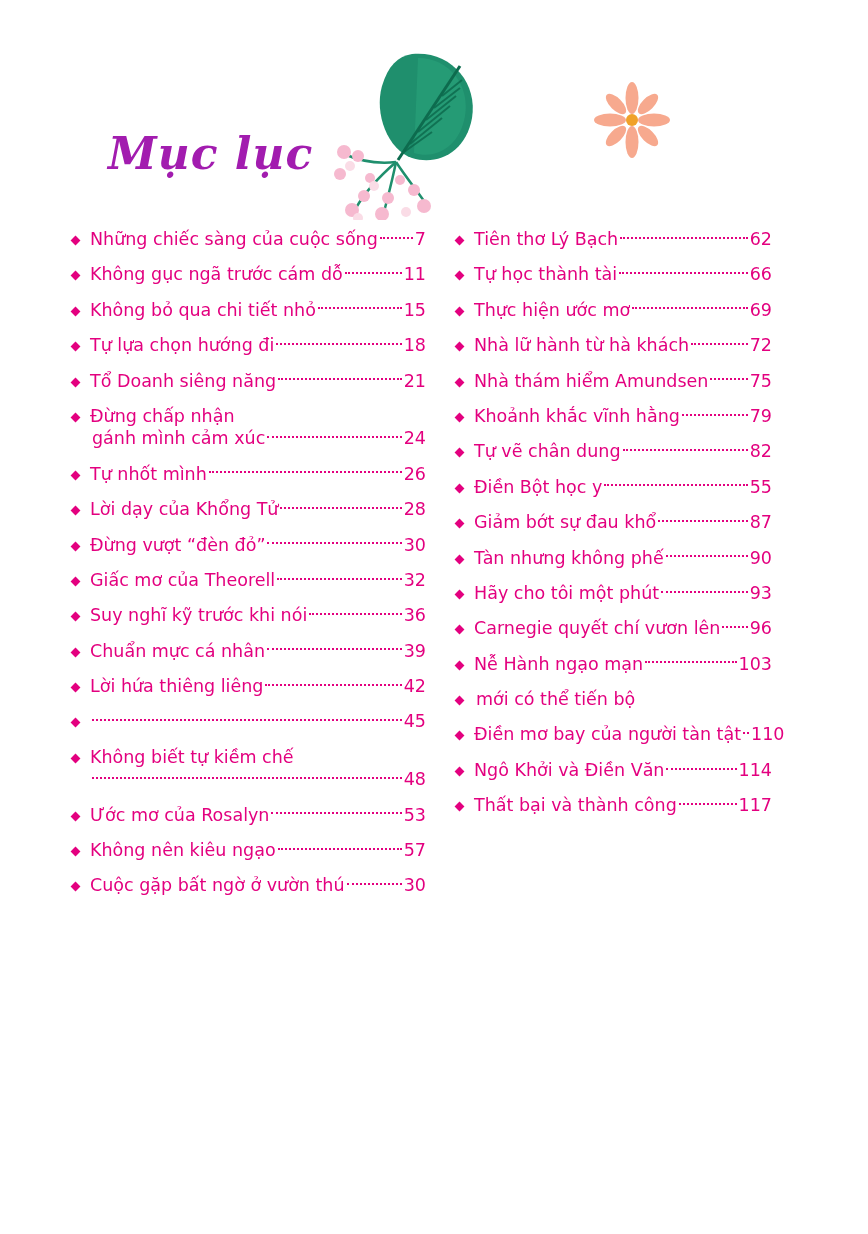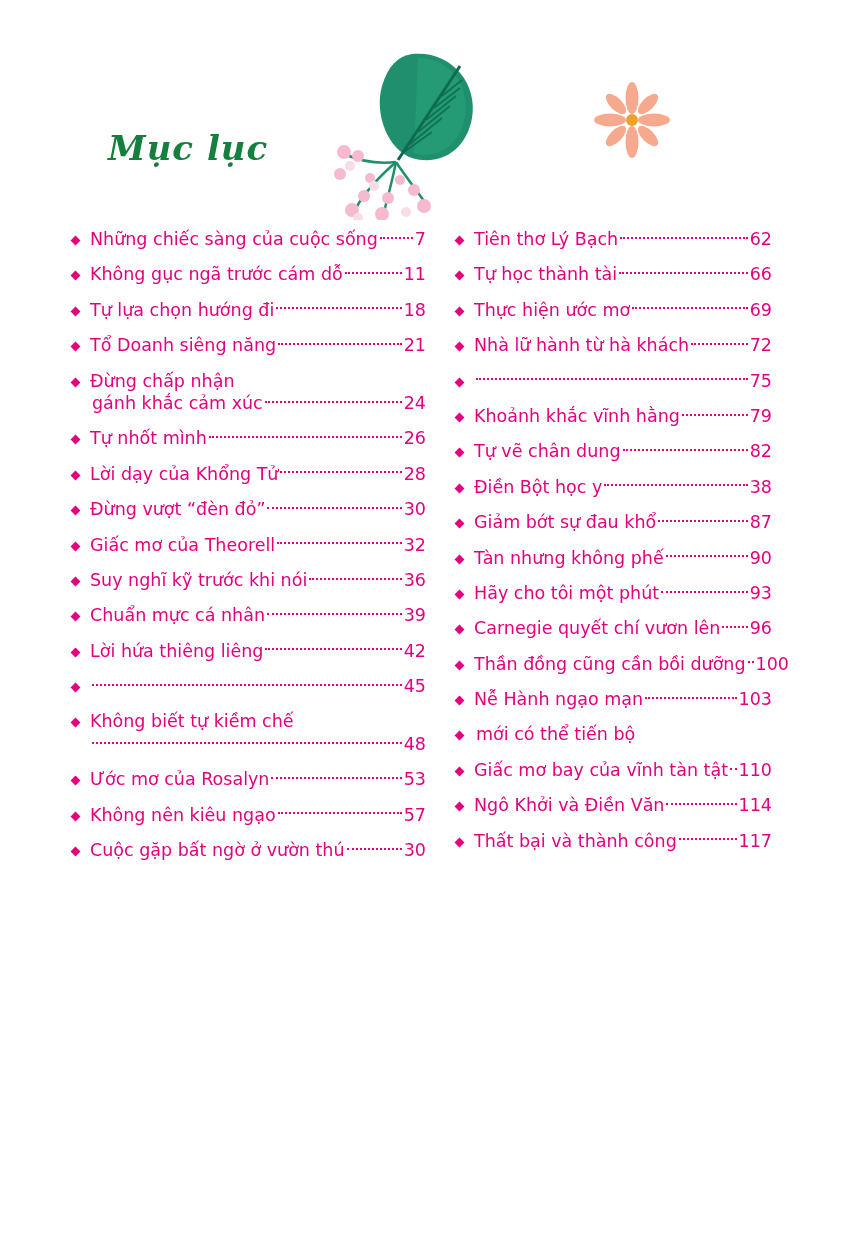--- a/index.html
+++ b/index.html
@@ -30,23 +30,23 @@
     width: 868px;
     height: 220px;
   }
 
   .toc-title {
     position: absolute;
     left: 108px;
     top: 128px;
     font-family: "DejaVu Serif", serif;
     font-style: italic;
-    font-size: 34px;
+    font-size: 44px;
     font-weight: bold;
-    color: #15803d;
+    color: #a21caf;
     letter-spacing: 1px;
     white-space: nowrap;
   }
 
   
   .leaf-art {
     position: absolute;
     left: 300px;
     top: 40px;
     width: 200px;
@@ -237,20 +237,32 @@
               <span class="page-no">11</span>
             </div>
           </div>
         </div>
         <div class="entry">
           <div class="bullet">
             <i></i>
           </div>
           <div class="entry-body">
             <div class="line">
+              <span class="line-text">Không bỏ qua chi tiết nhỏ</span>
+              <span class="dots"></span>
+              <span class="page-no">15</span>
+            </div>
+          </div>
+        </div>
+        <div class="entry">
+          <div class="bullet">
+            <i></i>
+          </div>
+          <div class="entry-body">
+            <div class="line">
               <span class="line-text">Tự lựa chọn hướng đi</span>
               <span class="dots"></span>
               <span class="page-no">18</span>
             </div>
           </div>
         </div>
         <div class="entry">
           <div class="bullet">
             <i></i>
           </div>
@@ -264,21 +276,21 @@
         </div>
         <div class="entry twoline">
           <div class="bullet">
             <i></i>
           </div>
           <div class="entry-body">
             <div class="line">
               <span class="line-text">Đừng chấp nhận</span>
             </div>
             <div class="line second-line">
-              <span class="line-text">gánh khắc cảm xúc</span>
+              <span class="line-text">gánh mình cảm xúc</span>
               <span class="dots"></span>
               <span class="page-no">24</span>
             </div>
           </div>
         </div>
         <div class="entry">
           <div class="bullet">
             <i></i>
           </div>
           <div class="entry-body">
@@ -471,20 +483,21 @@
               <span class="page-no">72</span>
             </div>
           </div>
         </div>
         <div class="entry">
           <div class="bullet">
             <i></i>
           </div>
           <div class="entry-body">
             <div class="line">
+              <span class="line-text">Nhà thám hiểm Amundsen</span>
               <span class="dots"></span>
               <span class="page-no">75</span>
             </div>
           </div>
         </div>
         <div class="entry">
           <div class="bullet">
             <i></i>
           </div>
           <div class="entry-body">
@@ -508,21 +521,21 @@
           </div>
         </div>
         <div class="entry">
           <div class="bullet">
             <i></i>
           </div>
           <div class="entry-body">
             <div class="line">
               <span class="line-text">Điền Bột học y</span>
               <span class="dots"></span>
-              <span class="page-no">38</span>
+              <span class="page-no">55</span>
             </div>
           </div>
         </div>
         <div class="entry">
           <div class="bullet">
             <i></i>
           </div>
           <div class="entry-body">
             <div class="line">
               <span class="line-text">Giảm bớt sự đau khổ</span>
@@ -557,32 +570,20 @@
         </div>
         <div class="entry">
           <div class="bullet">
             <i></i>
           </div>
           <div class="entry-body">
             <div class="line">
               <span class="line-text">Carnegie quyết chí vươn lên</span>
               <span class="dots"></span>
               <span class="page-no">96</span>
-            </div>
-          </div>
-        </div>
-        <div class="entry">
-          <div class="bullet">
-            <i></i>
-          </div>
-          <div class="entry-body">
-            <div class="line">
-              <span class="line-text">Thần đồng cũng cần bồi dưỡng</span>
-              <span class="dots"></span>
-              <span class="page-no">100</span>
             </div>
           </div>
         </div>
         <div class="entry">
           <div class="bullet">
             <i></i>
           </div>
           <div class="entry-body">
             <div class="line">
               <span class="line-text">Nễ Hành ngạo mạn</span>
@@ -602,21 +603,21 @@
               <span class="page-no">132</span>
             </div>
           </div>
         </div>
         <div class="entry">
           <div class="bullet">
             <i></i>
           </div>
           <div class="entry-body">
             <div class="line">
-              <span class="line-text">Giấc mơ bay của vĩnh tàn tật</span>
+              <span class="line-text">Điền mơ bay của người tàn tật</span>
               <span class="dots"></span>
               <span class="page-no">110</span>
             </div>
           </div>
         </div>
         <div class="entry">
           <div class="bullet">
             <i></i>
           </div>
           <div class="entry-body">

